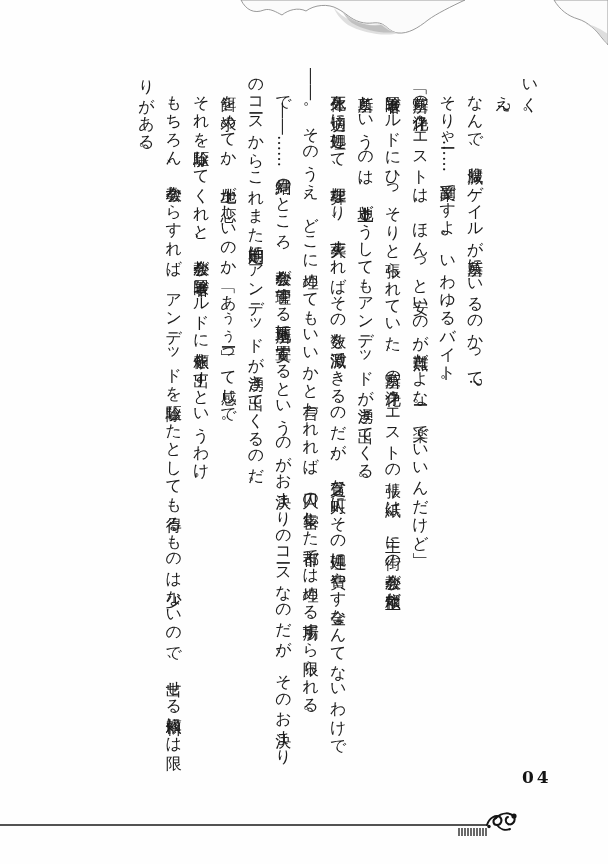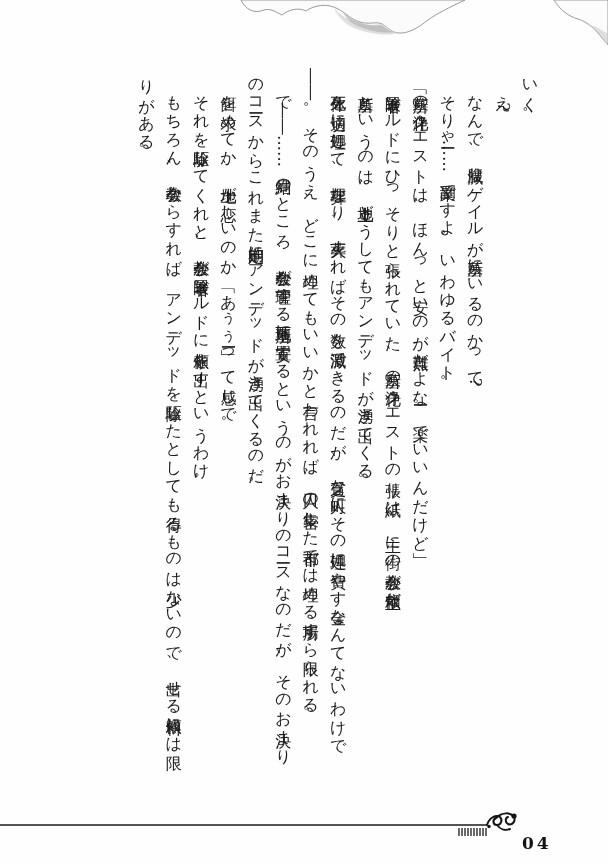--- a/index.html
+++ b/index.html
@@ -49,21 +49,21 @@
 
   
   .footer-art {
     position: absolute;
     left: 0;
     top: 810px;
   }
   .page-number {
     position: absolute;
     left: 522px;
-    top: 833px;
+    top: 767px;
     font-size: 17px;
     font-weight: bold;
     letter-spacing: 3px;
     color: #141414;
   }
 </style>
 </head>
 <body>
 
 <div class="page">

